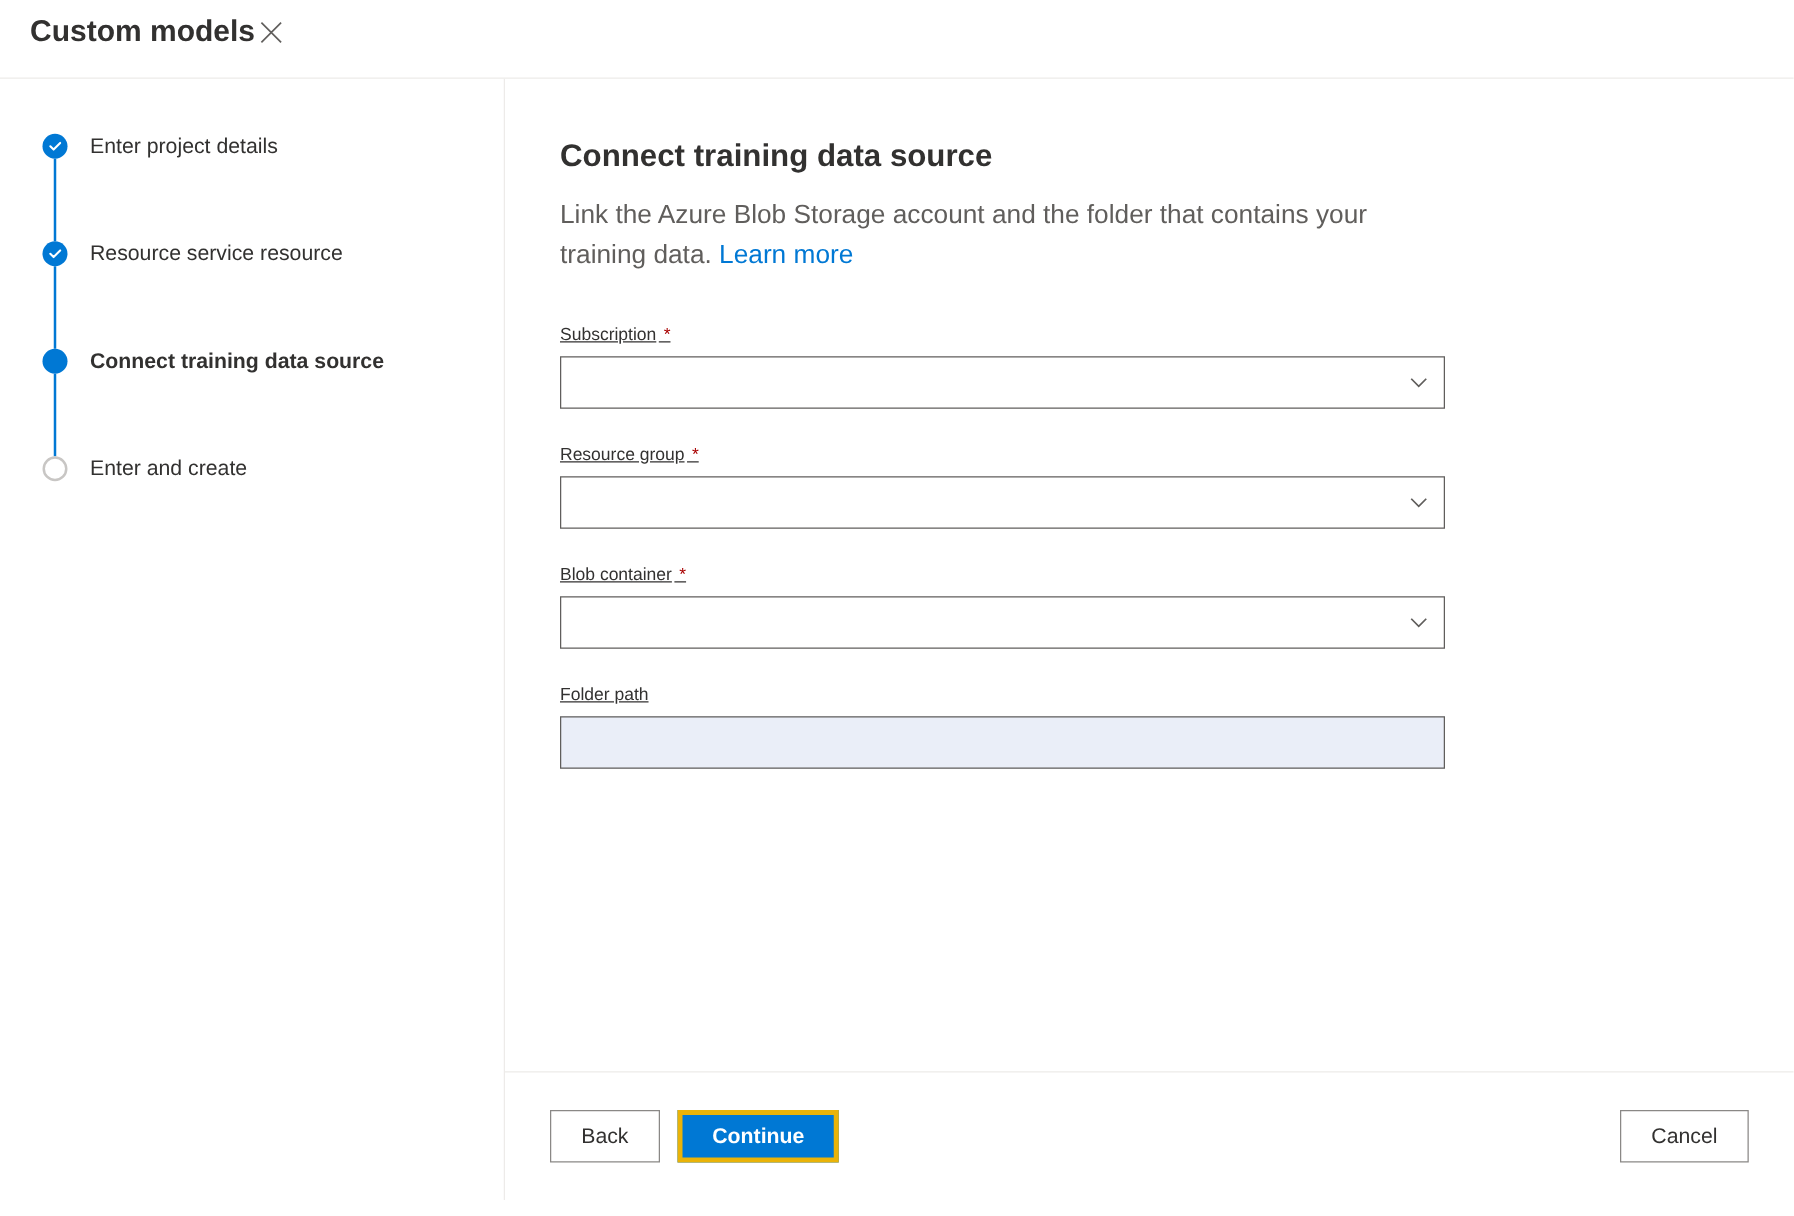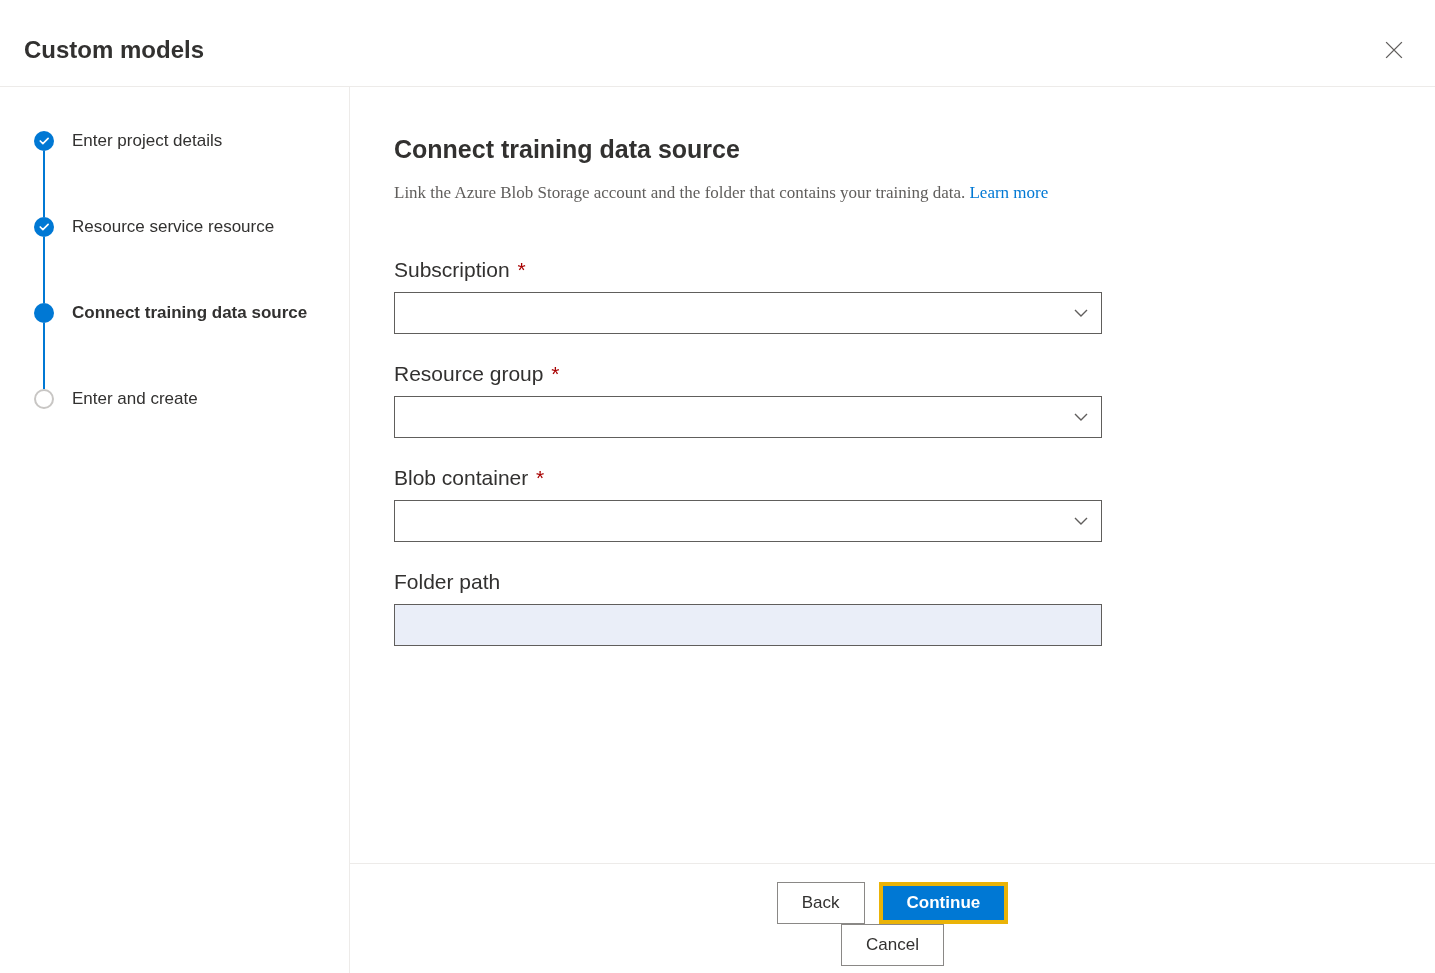--- a/index.html
+++ b/index.html
@@ -4,44 +4,43 @@
   <style>
     * { box-sizing: border-box; margin: 0; padding: 0; }
     body {
       font-family: "Segoe UI", -apple-system, BlinkMacSystemFont, sans-serif;
       color: #323130;
       background: #ffffff;
       font-size: 14px;
     }
     .header {
       display: flex;
-      justify-content: space-between;
-      align-items: center;
-      padding: 36px 28px 22px 24px;
+      align-items: center;
+      padding: 12px 28px 22px 24px;
       border-bottom: 1px solid #edebe9;
     }
     .header-title {
       font-size: 24px;
       font-weight: 600;
       color: #323130;
     }
     .close-btn {
       cursor: pointer;
       display: inline-flex;
       padding: 4px;
     }
     .close-btn svg { width: 18px; height: 18px; }
 
     .container {
       display: flex;
       min-height: calc(100vh - 76px);
     }
 
     .sidebar {
-      width: 350px;
+      width: 404px;
       border-right: 1px solid #edebe9;
       padding: 44px 24px 24px 34px;
       flex-shrink: 0;
     }
 
     .step {
       display: flex;
       align-items: center;
       position: relative;
       min-height: 20px;
@@ -87,38 +86,38 @@
       padding: 48px 44px;
       flex: 1;
     }
     .main-title {
       font-size: 25px;
       font-weight: 600;
       color: #323130;
       margin-bottom: 16px;
     }
     .main-desc {
-      font-size: 17px;
+      font-size: 21px;
       color: #605e5c;
-      margin-bottom: 52px;
+      margin-bottom: 40px;
       max-width: 720px;
       line-height: 1.5;
-      font-family: Liberation Serif, serif;
     }
     .main-desc a {
       color: #0078d4;
       text-decoration: none;
     }
 
     .field { margin-bottom: 28px; max-width: 708px; }
     .field-label {
-      font-size: 21px;
+      font-size: 14px;
       color: #323130;
       margin-bottom: 10px;
       display: block;
+      text-decoration: underline;
     }
     .required { color: #a80000; margin-left: 2px; }
 
     .select-wrap {
       position: relative;
       width: 100%;
     }
     .select {
       width: 100%;
       height: 42px;
@@ -144,25 +143,24 @@
       height: 42px;
       border: 1px solid #605e5c;
       background: #eaeef8;
       font-size: 14px;
       padding: 0 10px;
       color: #323130;
     }
 
     .footer {
       border-top: 1px solid #edebe9;
-      padding: 18px 36px;
-      display: flex;
-      justify-content: flex-start;
-      align-items: center;
-      flex-direction: column;
+      padding: 30px 36px;
+      display: flex;
+      justify-content: space-between;
+      align-items: center;
     }
     .footer-left { display: flex; gap: 14px; }
     .btn {
       height: 42px;
       padding: 0 24px;
       font-size: 17px;
       border: 1px solid #8a8886;
       background: #fff;
       color: #323130;
       cursor: pointer;

